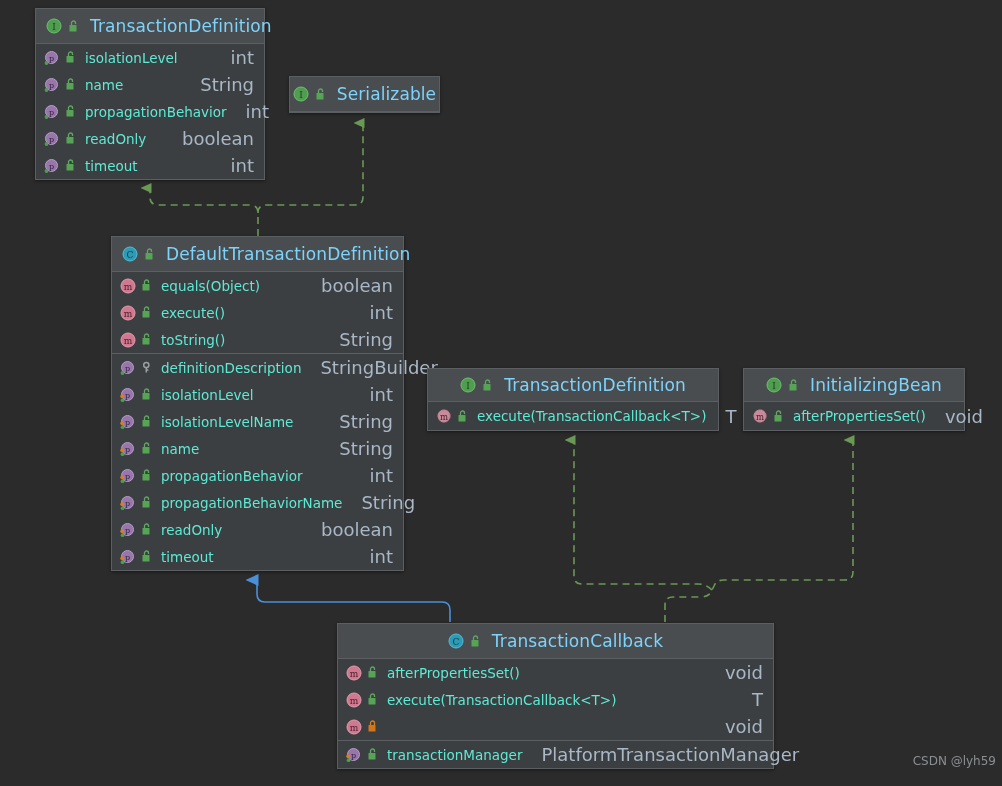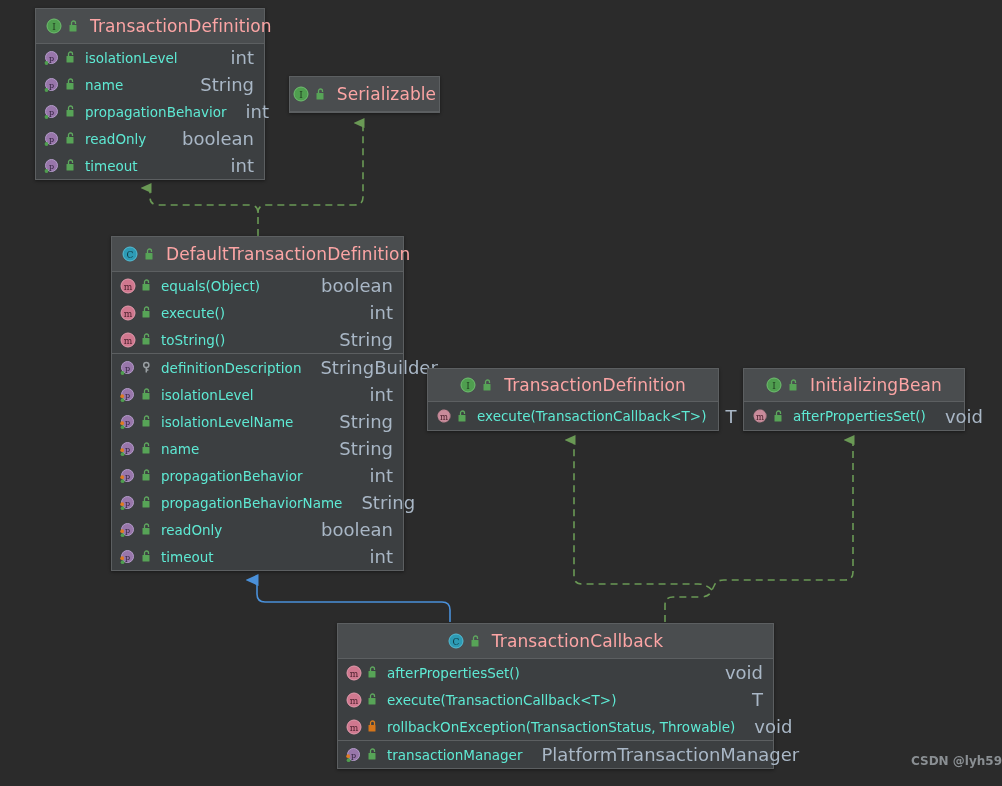--- a/index.html
+++ b/index.html
@@ -41,21 +41,21 @@
     border-bottom: 1px solid #5c5f61;
     height: 34px;
     display: flex;
     align-items: center;
     gap: 6px;
     padding: 0 10px;
     white-space: nowrap;
   }
   .uml-header.centered { justify-content: center; }
   .uml-title {
-    color: #fca5a5;
+    color: #7dd3fc;
     font-size: 17px;
     letter-spacing: 0.1px;
     margin-left: 5px;
   }
   .uml-section {
     padding: 0;
   }
   .uml-section + .uml-section {
     border-top: 1px solid #5c5f61;
   }
@@ -601,21 +601,20 @@
             <circle cx="8" cy="8" r="7" fill="#d0788f" stroke="#e39bad" stroke-width="1"></circle>
             <text x="8" y="11.5" font-size="9" font-family="DejaVu Serif, serif" fill="#4a1f2c" text-anchor="middle">m</text>
           </svg>
         </span>
         <span class="lock">
           <svg width="11" height="13" viewBox="0 0 11 13">
             <path d="M3.5,5 L3.5,3 A2,2 0 0 1 7.5,3 L7.5,5" fill="none" stroke="#d97e1f" stroke-width="1.3"></path>
             <rect x="1.5" y="5" width="7" height="6.5" rx="0.6" fill="#d4751a"></rect>
           </svg>
         </span>
-        <span class="row-name">rollbackOnException(TransactionStatus, Throwable)</span>
         <span class="row-type">void</span>
       </div>
     </div>
 
     <div class="uml-section">
       <div class="uml-row">
         <span class="ico">
           <svg width="16" height="16" viewBox="0 0 16 16">
             <circle cx="7.5" cy="7.5" r="6" fill="#9876aa" stroke="#b49ccb" stroke-width="1"></circle>
             <text x="7.5" y="11" font-size="8" font-family="DejaVu Serif, serif" fill="#2d1f3a" text-anchor="middle">p</text>
@@ -628,15 +627,15 @@
             <path d="M3.5,5 L3.5,3 A2,2 0 0 1 7.5,3 L7.5,4" fill="none" stroke="#5fa85f" stroke-width="1.3"></path>
             <rect x="1.5" y="5" width="7" height="6.5" rx="0.6" fill="#57a457"></rect>
           </svg>
         </span>
         <span class="row-name">transactionManager</span>
         <span class="row-type">PlatformTransactionManager</span>
       </div>
     </div>
   </div>
 
-  <div class="watermark" style="right:0; bottom:18px;font-weight:bold;">CSDN @lyh59</div>
+  <div class="watermark" style="right:6px; bottom:18px;">CSDN @lyh59</div>
 
 </div>
 
 </body></html>

